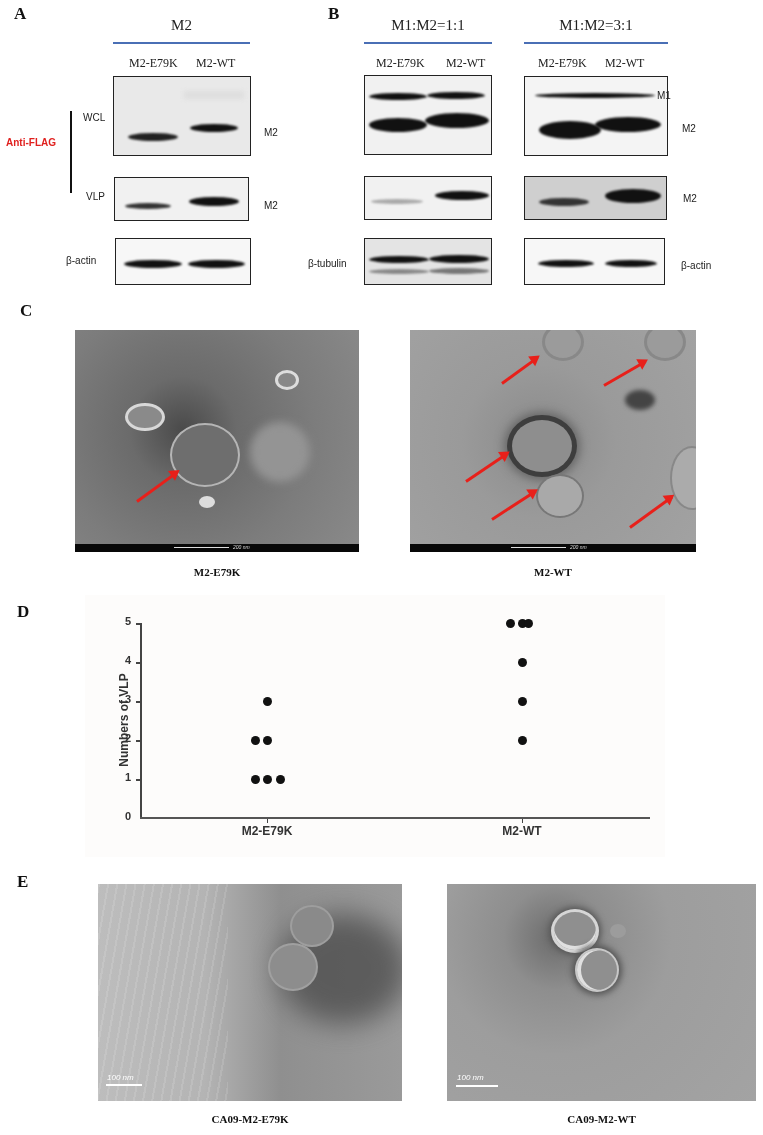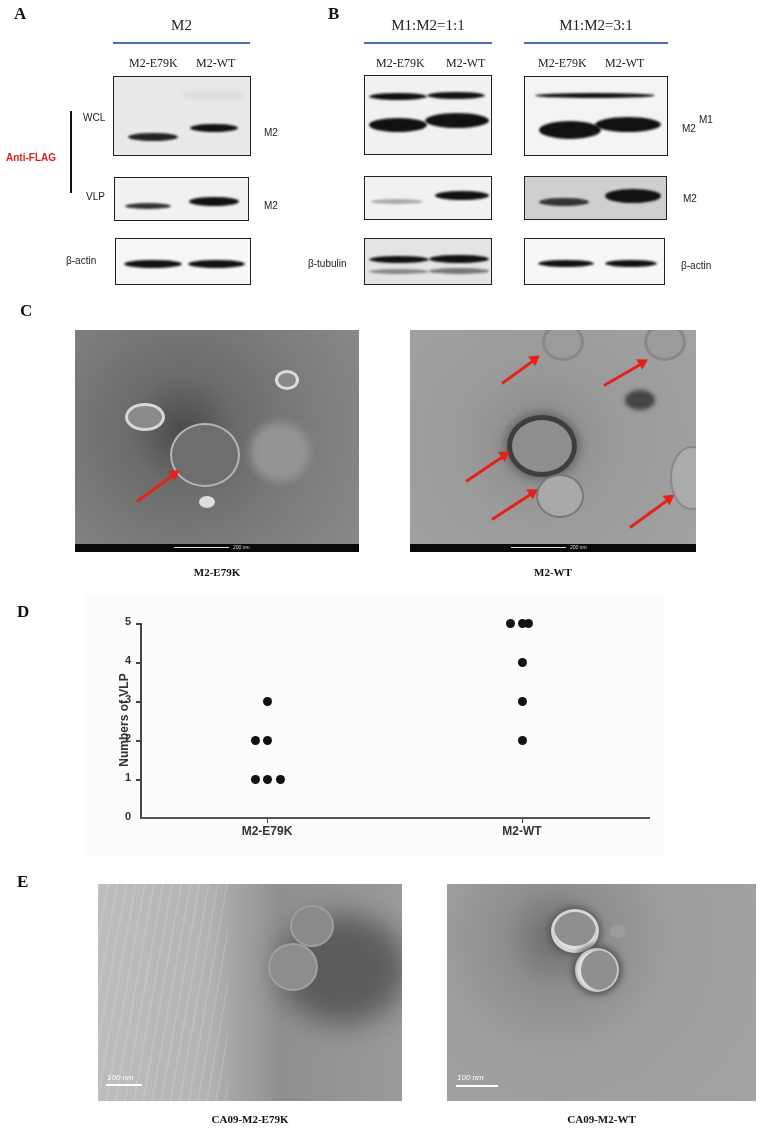--- a/index.html
+++ b/index.html
@@ -26,21 +26,21 @@
 </head>
 <body>
 
 <div class="abs panel-letter" style="left:14px; top:4px;">A</div>
 <div class="abs group-title" style="left:113px; top:17px; width:137px;">M2</div>
 <div class="abs blue-line" style="left:113px; top:42px; width:137px;"></div>
 <div class="abs lane-label" style="left:129px; top:56px;">M2-E79K</div>
 <div class="abs lane-label" style="left:196px; top:56px;">M2-WT</div>
 
 <div class="abs" style="left:70px; top:111px; width:2px; height:82px; background:#111;"></div>
-<div class="abs anti-flag" style="left:6px; top:137px;margin-top:15px;">Anti-FLAG</div>
+<div class="abs anti-flag" style="left:6px; top:137px;">Anti-FLAG</div>
 <div class="abs side-label" style="left:83px; top:112px;">WCL</div>
 <div class="abs side-label" style="left:86px; top:191px;">VLP</div>
 <div class="abs side-label" style="left:66px; top:255px;">β-actin</div>
 <div class="abs side-label" style="left:264px; top:127px;">M2</div>
 <div class="abs side-label" style="left:264px; top:200px;">M2</div>
 
 <div class="abs blot" style="left:113px; top:76px; width:138px; height:80px; background:#e9e9e9;">
   <div class="band" style="left:14px; top:56px; width:50px; height:8px; background:#222;"></div>
   <div class="band" style="left:76px; top:47px; width:48px; height:8px;"></div>
   <div class="abs" style="left:70px; top:14px; width:60px; height:8px; background:#dedede; filter:blur(2px);"></div>
@@ -80,21 +80,21 @@
 
 <div class="abs group-title" style="left:524px; top:17px; width:144px;">M1:M2=3:1</div>
 <div class="abs blue-line" style="left:524px; top:42px; width:144px;"></div>
 <div class="abs lane-label" style="left:538px; top:56px;">M2-E79K</div>
 <div class="abs lane-label" style="left:605px; top:56px;">M2-WT</div>
 <div class="abs blot" style="left:524px; top:76px; width:144px; height:80px; background:#f4f4f4;">
   <div class="band" style="left:10px; top:16px; width:120px; height:5px;"></div>
   <div class="band" style="left:14px; top:44px; width:62px; height:18px;"></div>
   <div class="band" style="left:70px; top:40px; width:66px; height:15px;"></div>
 </div>
-<div class="abs side-label" style="left:699px; top:90px;margin-top:24px;">M1</div>
+<div class="abs side-label" style="left:657px; top:90px;">M1</div>
 <div class="abs side-label" style="left:682px; top:123px;">M2</div>
 <div class="abs blot" style="left:524px; top:176px; width:143px; height:44px; background:#cfcfcf;">
   <div class="band" style="left:14px; top:21px; width:50px; height:8px; background:#333;"></div>
   <div class="band" style="left:80px; top:12px; width:56px; height:14px;"></div>
 </div>
 <div class="abs side-label" style="left:683px; top:193px;">M2</div>
 <div class="abs blot" style="left:524px; top:238px; width:141px; height:47px; background:#f7f7f7;">
   <div class="band" style="left:13px; top:21px; width:56px; height:7px;"></div>
   <div class="band" style="left:80px; top:21px; width:52px; height:7px;"></div>
 </div>

